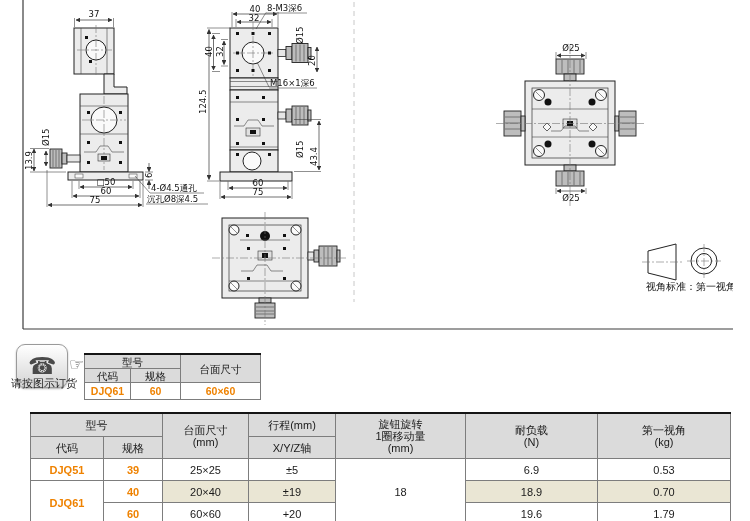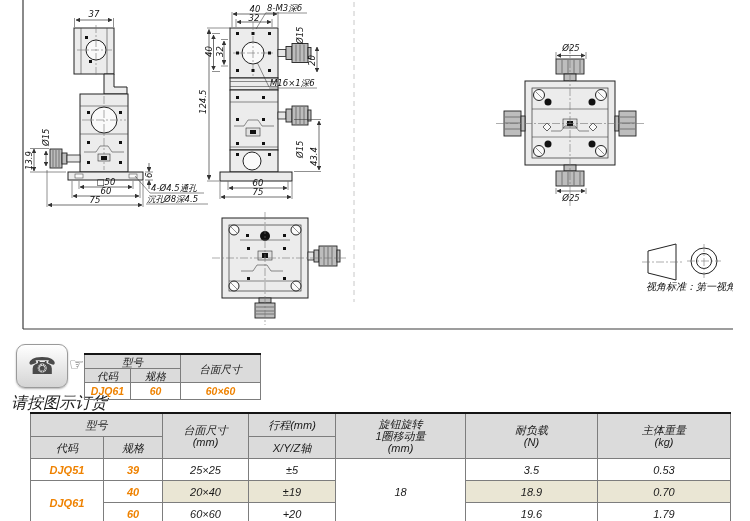--- a/index.html
+++ b/index.html
@@ -1,35 +1,35 @@
 <!DOCTYPE html>
 <html><head>
 <meta charset="utf-8">
 <style>
   html,body{margin:0;padding:0;background:#fff;}
   #page{position:relative;width:733px;height:521px;background:#fff;overflow:hidden;
-        font-family:"Liberation Sans","DejaVu Sans",sans-serif;color:#1a1a1a;font-style:italic;}
+        font-family:"Liberation Sans","DejaVu Sans",sans-serif;color:#1a1a1a;}
   svg text{font-family:"DejaVu Sans","Liberation Sans",sans-serif;font-size:8.5px;fill:#111;}
   svg .big{font-size:10px;}
   .p{fill:#ececec;stroke:#222;stroke-width:1;}
   .pl{fill:none;stroke:#444;stroke-width:.6;}
   .kn{fill:#bdbdbd;stroke:#222;stroke-width:.9;}
   .kl{stroke:#555;stroke-width:.7;}
   .cl{fill:none;stroke:#777;stroke-width:.6;stroke-dasharray:8 2 2 2;}
   .dim{fill:none;stroke:#333;stroke-width:.7;}
   .ext{fill:none;stroke:#333;stroke-width:.55;}
   .sc{fill:#111;}
   .hole{fill:#fafafa;stroke:#222;stroke-width:1;}
 
   
   .phone-btn{position:absolute;left:16px;top:344px;width:50px;height:42px;border:1px solid #9a9a9a;
     border-radius:9px;background:linear-gradient(#ffffff,#d4d4d4);box-shadow:0 1px 2px rgba(0,0,0,.3);
     display:flex;align-items:center;justify-content:center;font-size:23px;color:#4a4a4a;}
   .hand{position:absolute;left:69px;top:354px;font-size:17px;color:#555;}
-  .order-caption{position:absolute;left:11px;top:393px;font-size:16px;color:#222;letter-spacing:0;}
+  .order-caption{position:absolute;left:11px;top:376px;font-size:11px;color:#222;letter-spacing:0;}
 
   
   .product-title{position:absolute;left:84px;top:356px;font-size:12px;font-weight:bold;color:#ef8200;}
   .product-title .sq{display:inline-block;width:7px;height:7px;background:#ef8200;margin-right:3px;}
   .mini{position:absolute;left:84px;top:353px;border-collapse:collapse;table-layout:fixed;
         font-size:10.5px;border-top:2px solid #151515;border-bottom:1px solid #555;}
   .mini td{border:1px solid #7d7d7d;text-align:center;vertical-align:middle;padding:0;height:13px;line-height:12px;}
   .mini .hd{background:#dbdbdb;}
   .mini .val{height:16px;color:#ef8200;font-weight:bold;}
 
@@ -412,36 +412,36 @@
       <td class="hd" rowspan="2">
         <div>旋钮旋转</div>
         <div>1圈移动量</div>
         <div>(mm)</div>
       </td>
       <td class="hd" rowspan="2">
         <div>耐负载</div>
         <div>(N)</div>
       </td>
       <td class="hd" rowspan="2">
-        <div>主体重量</div>
+        <div>第一视角</div>
         <div>(kg)</div>
       </td>
     </tr>
     <tr>
       <td class="hd">代码</td>
       <td class="hd">规格</td>
       <td class="hd">X/Y/Z轴</td>
     </tr>
     <tr>
       <td class="orange">DJQ51</td>
       <td class="orange">39</td>
       <td>25×25</td>
       <td>±5</td>
       <td rowspan="3">18</td>
-      <td>3.5</td>
+      <td>6.9</td>
       <td>0.53</td>
     </tr>
     <tr>
       <td class="orange" rowspan="2">DJQ61</td>
       <td class="orange">40</td>
       <td class="beige">20×40</td>
       <td class="beige">±19</td>
       <td class="beige">18.9</td>
       <td class="beige">0.70</td>
     </tr>

